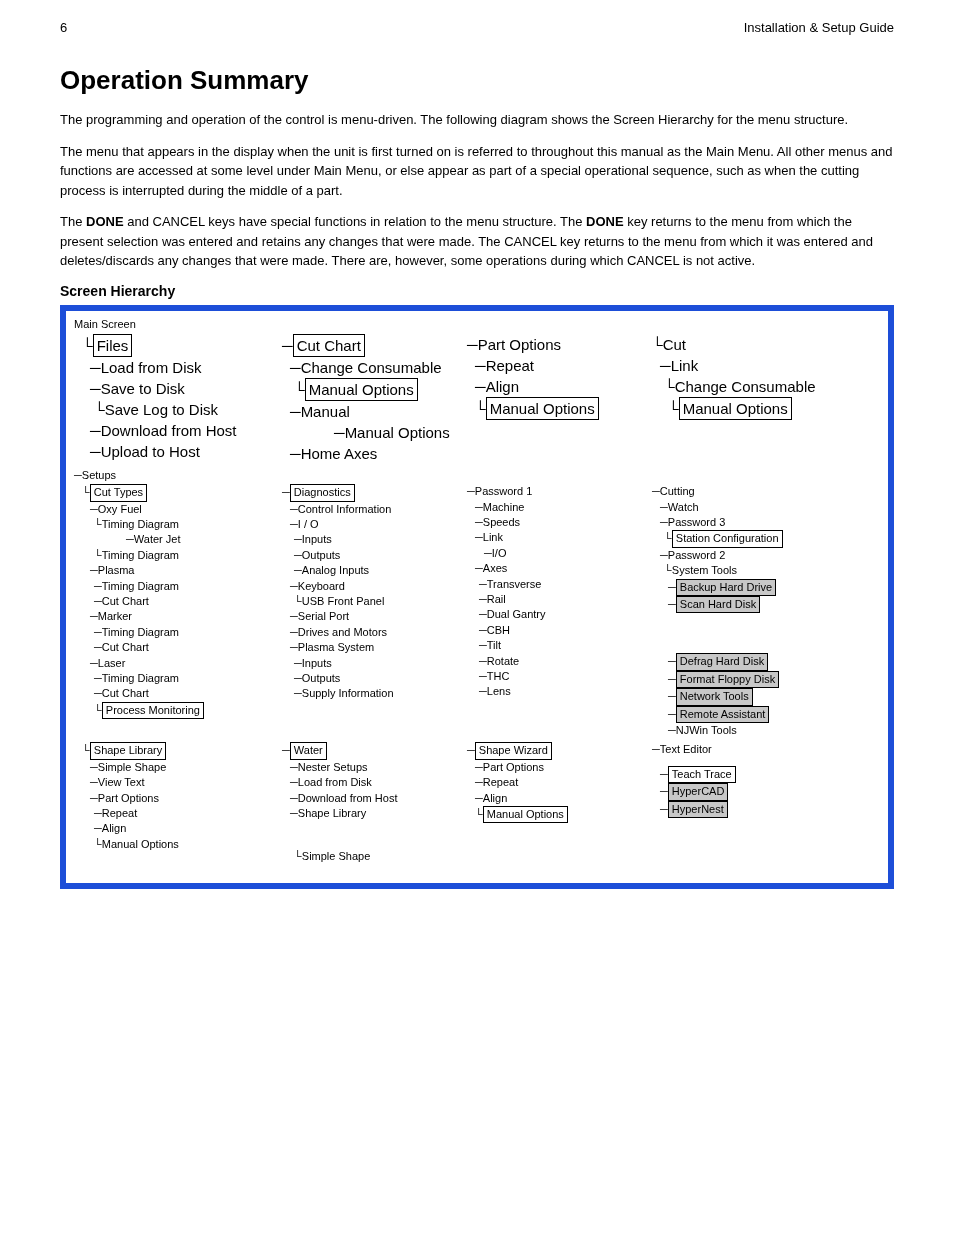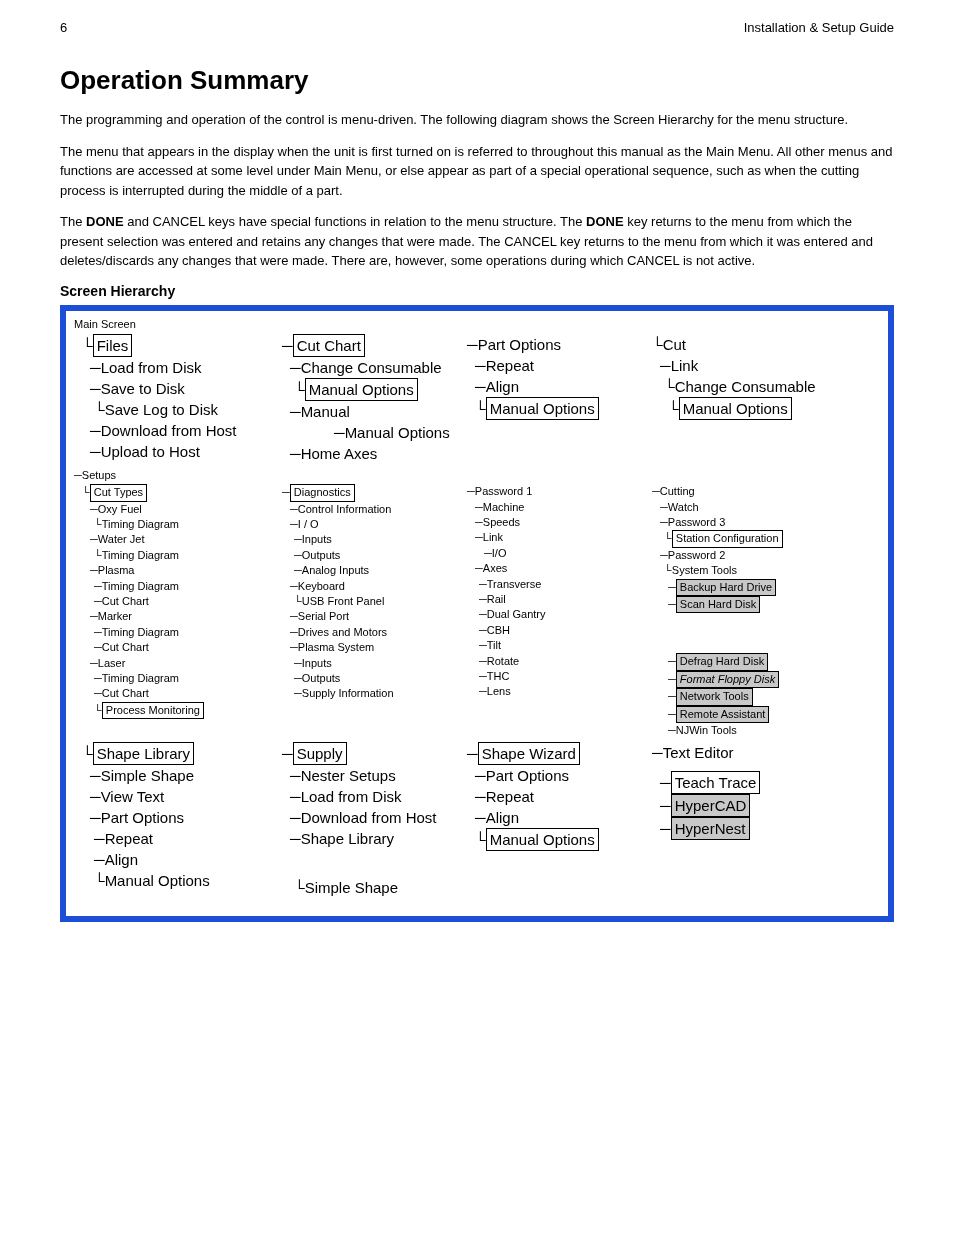--- a/index.html
+++ b/index.html
@@ -114,21 +114,21 @@
   </div>
 
   <div style="font-size:11px; margin-bottom:1px;">─Setups</div>
   <div style="font-size:11px; padding-left:8px; margin-bottom:4px;">
     <div style="display:grid; grid-template-columns: 200px 185px 185px 175px; align-items:start;">
 
       <div>
         <div>└<span class="box">Cut Types</span></div>
         <div style="padding-left:8px;">─Oxy Fuel</div>
         <div style="padding-left:12px;">└Timing Diagram</div>
-        <div style="padding-left:8px;">─Water Jet</div>
+        <div style="padding-left:8px;margin-left:36px;">─Water Jet</div>
         <div style="padding-left:12px;">└Timing Diagram</div>
         <div style="padding-left:8px;">─Plasma</div>
         <div style="padding-left:12px;">─Timing Diagram</div>
         <div style="padding-left:12px;">─Cut Chart</div>
         <div style="padding-left:8px;">─Marker</div>
         <div style="padding-left:12px;">─Timing Diagram</div>
         <div style="padding-left:12px;">─Cut Chart</div>
         <div style="padding-left:8px;">─Laser</div>
         <div style="padding-left:12px;">─Timing Diagram</div>
         <div style="padding-left:12px;">─Cut Chart</div>
@@ -172,43 +172,43 @@
       <div>
         <div>─Cutting</div>
         <div style="padding-left:8px;">─Watch</div>
         <div style="padding-left:8px;">─Password 3</div>
         <div style="padding-left:12px;">└<span class="box">Station Configuration</span></div>
         <div style="padding-left:8px;">─Password 2</div>
         <div style="padding-left:12px;">└System Tools</div>
         <div style="padding-left:16px;">─<span class="box-gray">Backup Hard Drive</span></div>
         <div style="padding-left:16px;">─<span class="box-gray">Scan Hard Disk</span></div>
         <div style="padding-left:16px;margin-top:40px;">─<span class="box-gray">Defrag Hard Disk</span></div>
-        <div style="padding-left:16px;font-style:italic;">─<span class="box-gray">Format Floppy Disk</span></div>
+        <div style="padding-left:16px;">─<span class="box-gray">Format Floppy Disk</span></div>
         <div style="padding-left:16px;">─<span class="box-gray">Network Tools</span></div>
         <div style="padding-left:16px;">─<span class="box-gray">Remote Assistant</span></div>
         <div style="padding-left:16px;">─NJWin Tools</div>
       </div>
     </div>
   </div>
 
-  <div style="font-size:15px; padding-left:8px;">
+  <div style="font-size:11px; padding-left:8px;">
     <div style="display:grid; grid-template-columns: 200px 185px 185px 175px; align-items:start;">
 
       <div>
         <div>└<span class="box">Shape Library</span></div>
         <div style="padding-left:8px;">─Simple Shape</div>
         <div style="padding-left:8px;">─View Text</div>
         <div style="padding-left:8px;">─Part Options</div>
         <div style="padding-left:12px;">─Repeat</div>
         <div style="padding-left:12px;">─Align</div>
         <div style="padding-left:12px;">└Manual Options</div>
       </div>
 
       <div>
-        <div>─<span class="box">Supply</span></div>
+        <div>─<span class="box">Water</span></div>
         <div style="padding-left:8px;">─Nester Setups</div>
         <div style="padding-left:8px;">─Load from Disk</div>
         <div style="padding-left:8px;">─Download from Host</div>
         <div style="padding-left:8px;">─Shape Library</div>
         <div style="padding-left:12px;margin-top:28px;">└Simple Shape</div>
       </div>
 
       <div>
         <div>─<span class="box">Shape Wizard</span></div>
         <div style="padding-left:8px;">─Part Options</div>

